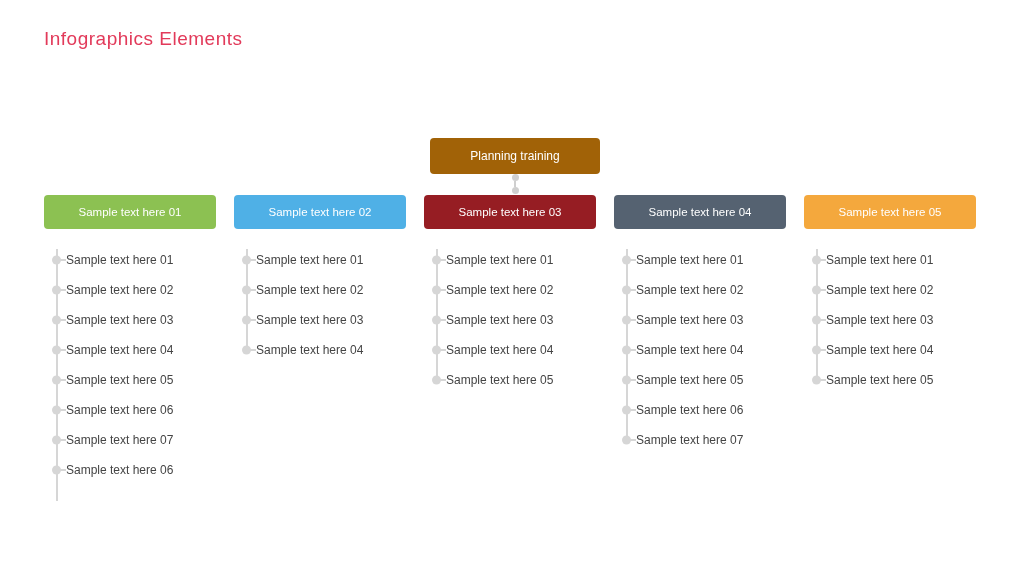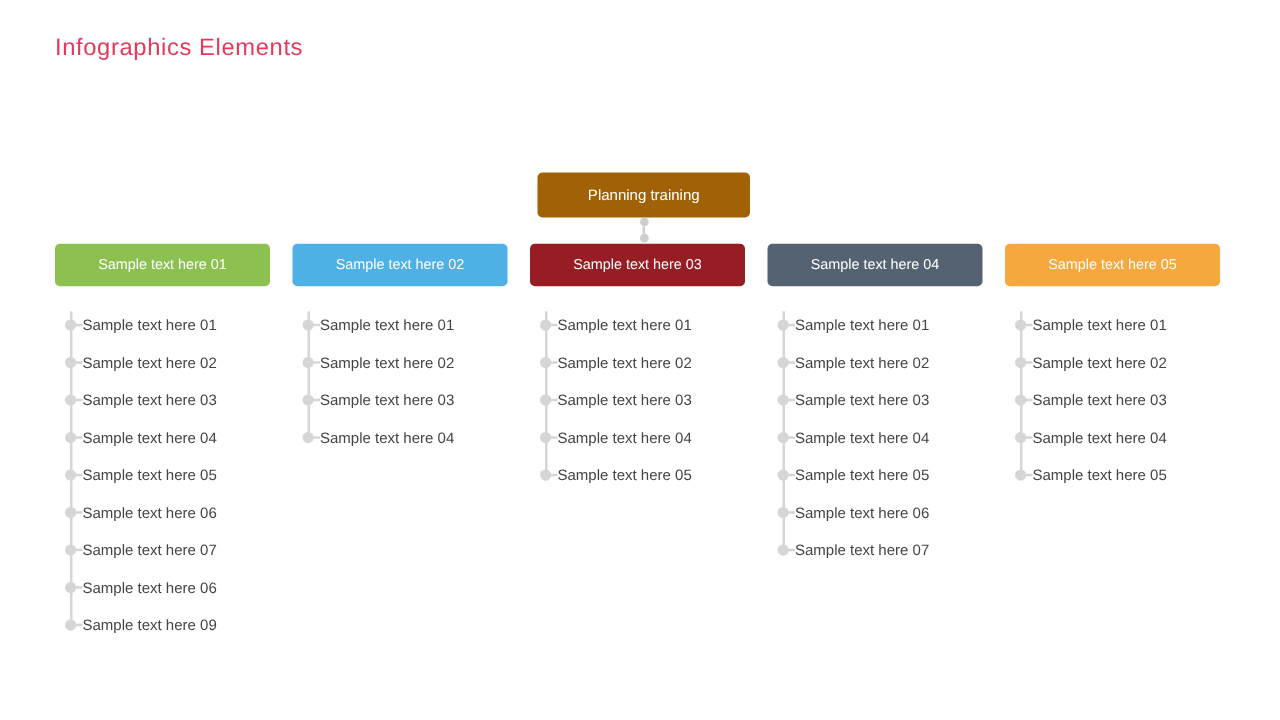--- a/index.html
+++ b/index.html
@@ -184,25 +184,20 @@
         <div class="item">
           <span class="node"></span>
           <span class="tick"></span>
           <span>Sample text here 07</span>
         </div>
         <div class="item">
           <span class="node"></span>
           <span class="tick"></span>
           <span>Sample text here 06</span>
         </div>
-        <div class="item">
-          <span class="node"></span>
-          <span class="tick"></span>
-          <span>Sample text here 09</span>
-        </div>
       </div>
     </div>
     <div class="col">
       <div class="col-head" style="background: rgb(79, 176, 230);">Sample text here 02</div>
       <div class="items">
         <div class="rail" style="height: 102px;"></div>
         <div class="item">
           <span class="node"></span>
           <span class="tick"></span>
           <span>Sample text here 01</span>

